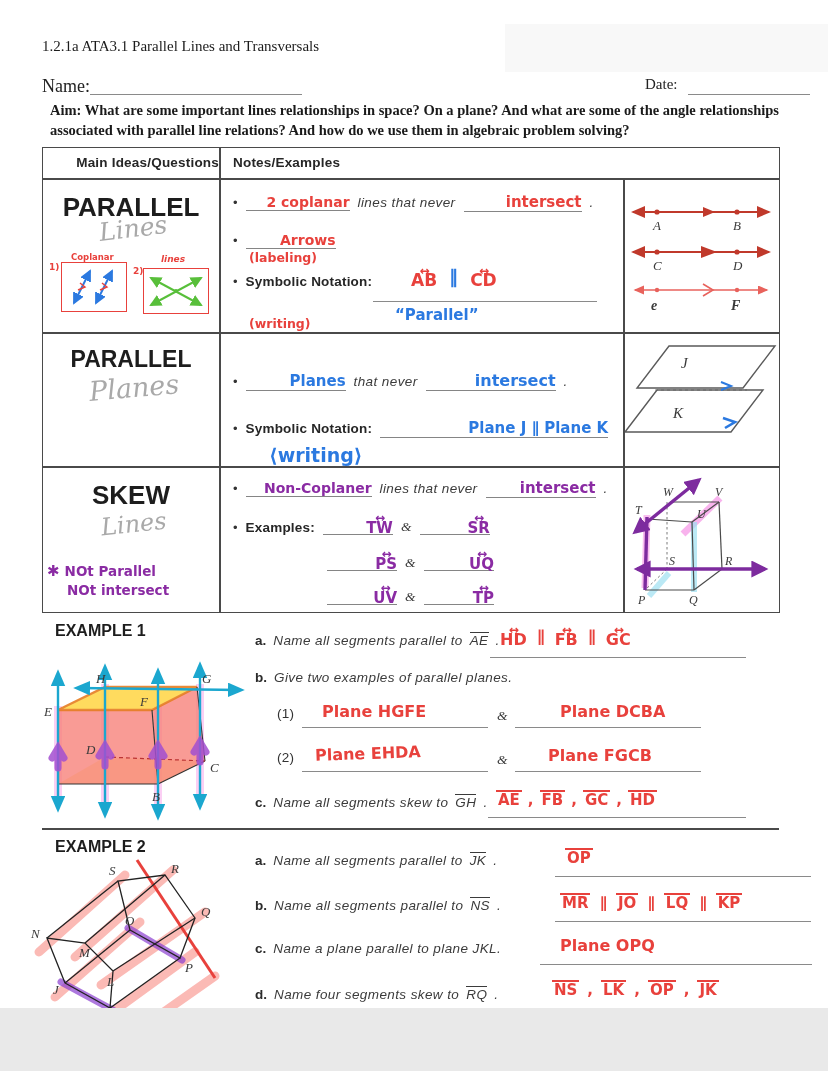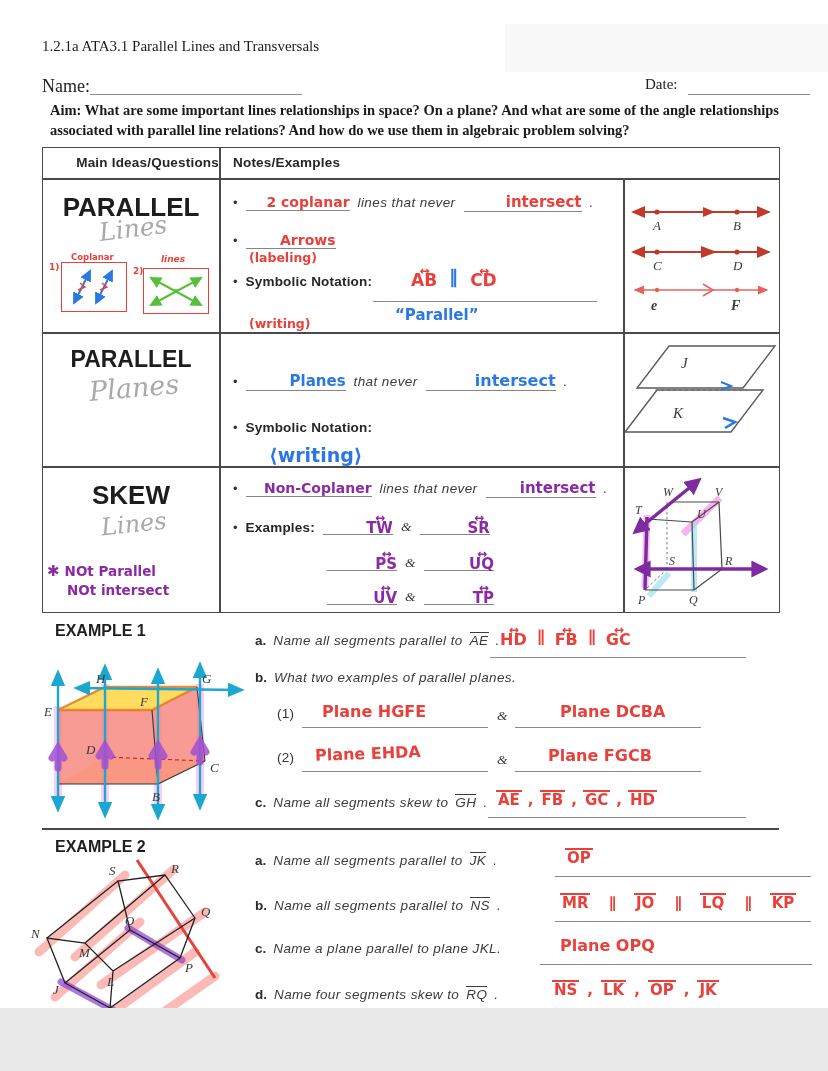--- a/index.html
+++ b/index.html
@@ -153,20 +153,21 @@
     <div class="abs flexline" style="left:190px;top:224px;gap:8px">
       <span class="bullet">•</span>
       <span class="blank hw blue" style="width:100px;font-size:15px">Planes</span>
       <span class="ptext">that never</span>
       <span class="blank hw blue" style="width:130px;font-size:16px">intersect</span>
       <span class="ptext">.</span>
     </div>
     <div class="abs flexline" style="left:190px;top:272px;gap:8px">
       <span class="bullet">•</span>
       <span class="plabel">Symbolic Notation:</span>
+      <span class="blank hw blue" style="width:228px;font-size:15px">Plane J ∥ Plane K</span>
     </div>
     <div class="abs hw blue" style="left:226px;top:296px;font-size:19px">⟨writing⟩</div>
 
     <svg class="abs" style="left:582px;top:190px" width="152" height="124">
       <polygon points="44,8 150,8 118,50 12,50" fill="none" stroke="#5a5a5a" stroke-width="1.4"></polygon>
       <line x1="30" y1="52" x2="122" y2="52" stroke="#8a8a8a" stroke-width="1.2" stroke-dasharray="3,3"></line>
       <polygon points="32,52 138,52 106,94 0,94" fill="none" stroke="#5a5a5a" stroke-width="1.4"></polygon>
       <text x="56" y="30" font-size="15">J</text>
       <text x="48" y="80" font-size="15" font-family="DejaVu Serif">K</text>
       <path d="M96,44 L106,48 L96,52" fill="none" stroke="#2b79e0" stroke-width="2"></path>
@@ -323,21 +324,21 @@
       </span>
     <span class="psym">∥</span>
     <span class="seg">
         <span class="ar">↔</span>
         <span>GC</span>
       </span>
   </div>
 
   <div class="abs flexline" style="left:255px;top:670px;gap:7px">
     <span class="qletter">b.</span>
-    <span class="ptext">What two examples of parallel planes.</span>
+    <span class="ptext">Give two examples of parallel planes.</span>
   </div>
   <div class="abs flexline" style="left:277px;top:706px;gap:7px">
     <span class="plabel" style="font-weight:400;color:#333">(1)</span>
   </div>
   <div class="uline" style="left:302px;top:727px;width:186px"></div>
   <div class="abs hw red" style="left:322px;top:702px;font-size:16px">Plane HGFE</div>
   <div class="abs ptext serif" style="left:497px;top:708px">&amp;</div>
   <div class="uline" style="left:515px;top:727px;width:186px"></div>
   <div class="abs hw red" style="left:560px;top:702px;font-size:16px">Plane DCBA</div>
 
@@ -415,21 +416,21 @@
     <span class="obar">OP</span>
   </div>
 
   <div class="abs flexline" style="left:255px;top:897px;gap:7px">
     <span class="qletter">b.</span>
     <span class="ptext">Name all segments parallel to</span>
     <span class="ptext ovl">NS</span>
       <span class="ptext">.</span>
   </div>
   <div class="uline" style="left:555px;top:921px;width:256px"></div>
-  <div class="abs flexline hw red" style="left:560px;top:893px;gap:18px;font-size:15px">
+  <div class="abs flexline hw red" style="left:560px;top:893px;gap:9px;font-size:15px">
     <span class="obar">MR</span>
     <span class="psym">∥</span>
     <span class="obar">JO</span>
     <span class="psym">∥</span>
     <span class="obar">LQ</span>
     <span class="psym">∥</span>
     <span class="obar">KP</span>
   </div>
 
   <div class="abs flexline" style="left:255px;top:941px;gap:7px">

